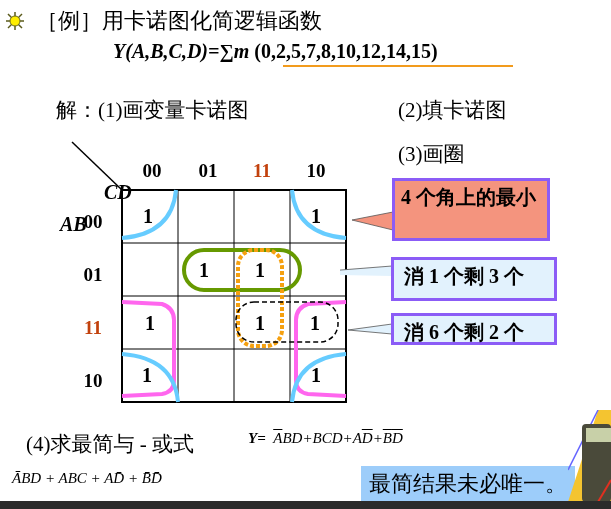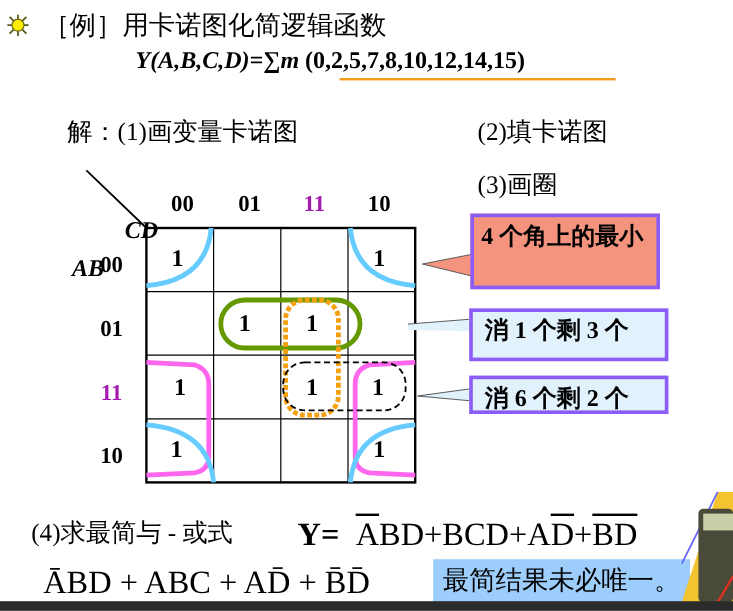--- a/index.html
+++ b/index.html
@@ -8,27 +8,27 @@
   .abs { position:absolute; }
   .title { left:36px; top:6px; font-size:22px; white-space:nowrap; }
   .bullet { left:6px; top:12px; width:18px; height:18px; }
   .formula { left:113px; top:40px; font-size:20px; font-style:italic; font-weight:bold; white-space:nowrap; }
   .formula .terms { font-style:normal; }
   .underline { left:283px; top:65px; width:230px; height:2px; background:#f29b1d; }
   .step { font-size:21px; white-space:nowrap; }
   .var { font-style:italic; font-weight:bold; font-size:20px;margin-top:45px; }
   .hdr { font-weight:bold; font-size:19px; width:56px; text-align:center; }
   .rowhdr { font-weight:bold; font-size:19px; width:40px; text-align:center; }
-  .red { color:#a21caf; }
+  .red { color:#c2410c; }
   .cell1 { font-weight:bold; font-size:20px; }
   .callout { font-size:20px; font-weight:bold; border:3px solid #8b5cf6; box-sizing:border-box; }
   .call-red { background:#f4947e; left:392px; top:178px; width:158px; height:63px; padding:2px 6px; line-height:28px; }
   .call-blue1 { background:#e2f2fd; left:391px; top:257px; width:166px; height:44px; padding:2px 10px; line-height:28px; }
   .call-blue2 { background:#e2f2fd; left:391px; top:313px; width:166px; height:32px; padding:2px 10px; line-height:28px; }
-  .eq { font-size:27px; white-space:nowrap; }
+  .eq { font-style:italic; font-size:15px; white-space:nowrap; }
   .ov { text-decoration:overline; }
   .note { left:361px; top:466px; width:214px; height:36px; background:#9dcdfa; font-size:22px; padding:3px 8px; box-sizing:border-box; white-space:nowrap; }
   .bottombar { left:0; top:501px; width:611px; height:8px; background:#2b2b2b; }
 </style>
 </head>
 <body>
 
 <svg class="abs bullet" viewBox="0 0 18 18">
   <g stroke="#5a5a1a" stroke-width="1.5">
     <line x1="9" y1="0" x2="9" y2="18"></line>
@@ -115,21 +115,21 @@
   <div>4 个角上的最小</div>
 </div>
 <div class="abs callout call-blue1">消 1 个剩 3 个</div>
 <div class="abs callout call-blue2">消 6 个剩 2 个</div>
 
 <div class="abs step" style="left:26px;top:430px;">(4)求最简与 - 或式</div>
 <div class="abs eq" style="left:248px;top:430px;">
   <span style="font-weight:bold;">Y=</span>
   &nbsp;<span class="ov">A</span><span>BD</span><span>+BCD</span><span>+A</span><span class="ov">D</span><span>+</span><span class="ov">B</span><span class="ov">D</span>
 </div>
-<div class="abs eq" style="left:36px;top:470px;">ĀBD + ABC + AD̄ + B̄D̄</div>
+<div class="abs eq" style="left:12px;top:470px;">ĀBD + ABC + AD̄ + B̄D̄</div>
 
 <div class="abs note">最简结果未必唯一。</div>
 <svg class="abs" style="left:568px;top:410px;" width="43" height="92">
   <polygon points="0,92 30,0 43,0 43,92" fill="#f4c430"></polygon>
   <line x1="0" y1="60" x2="30" y2="0" stroke="#6666ff" stroke-width="1.5"></line>
   <rect x="14" y="14" width="29" height="78" rx="4" fill="#4a4a3a"></rect>
   <rect x="18" y="18" width="25" height="14" fill="#c8d0a8"></rect>
   <line x1="30" y1="92" x2="43" y2="70" stroke="#e03020" stroke-width="2"></line>
 </svg>
 <div class="abs bottombar"></div>

